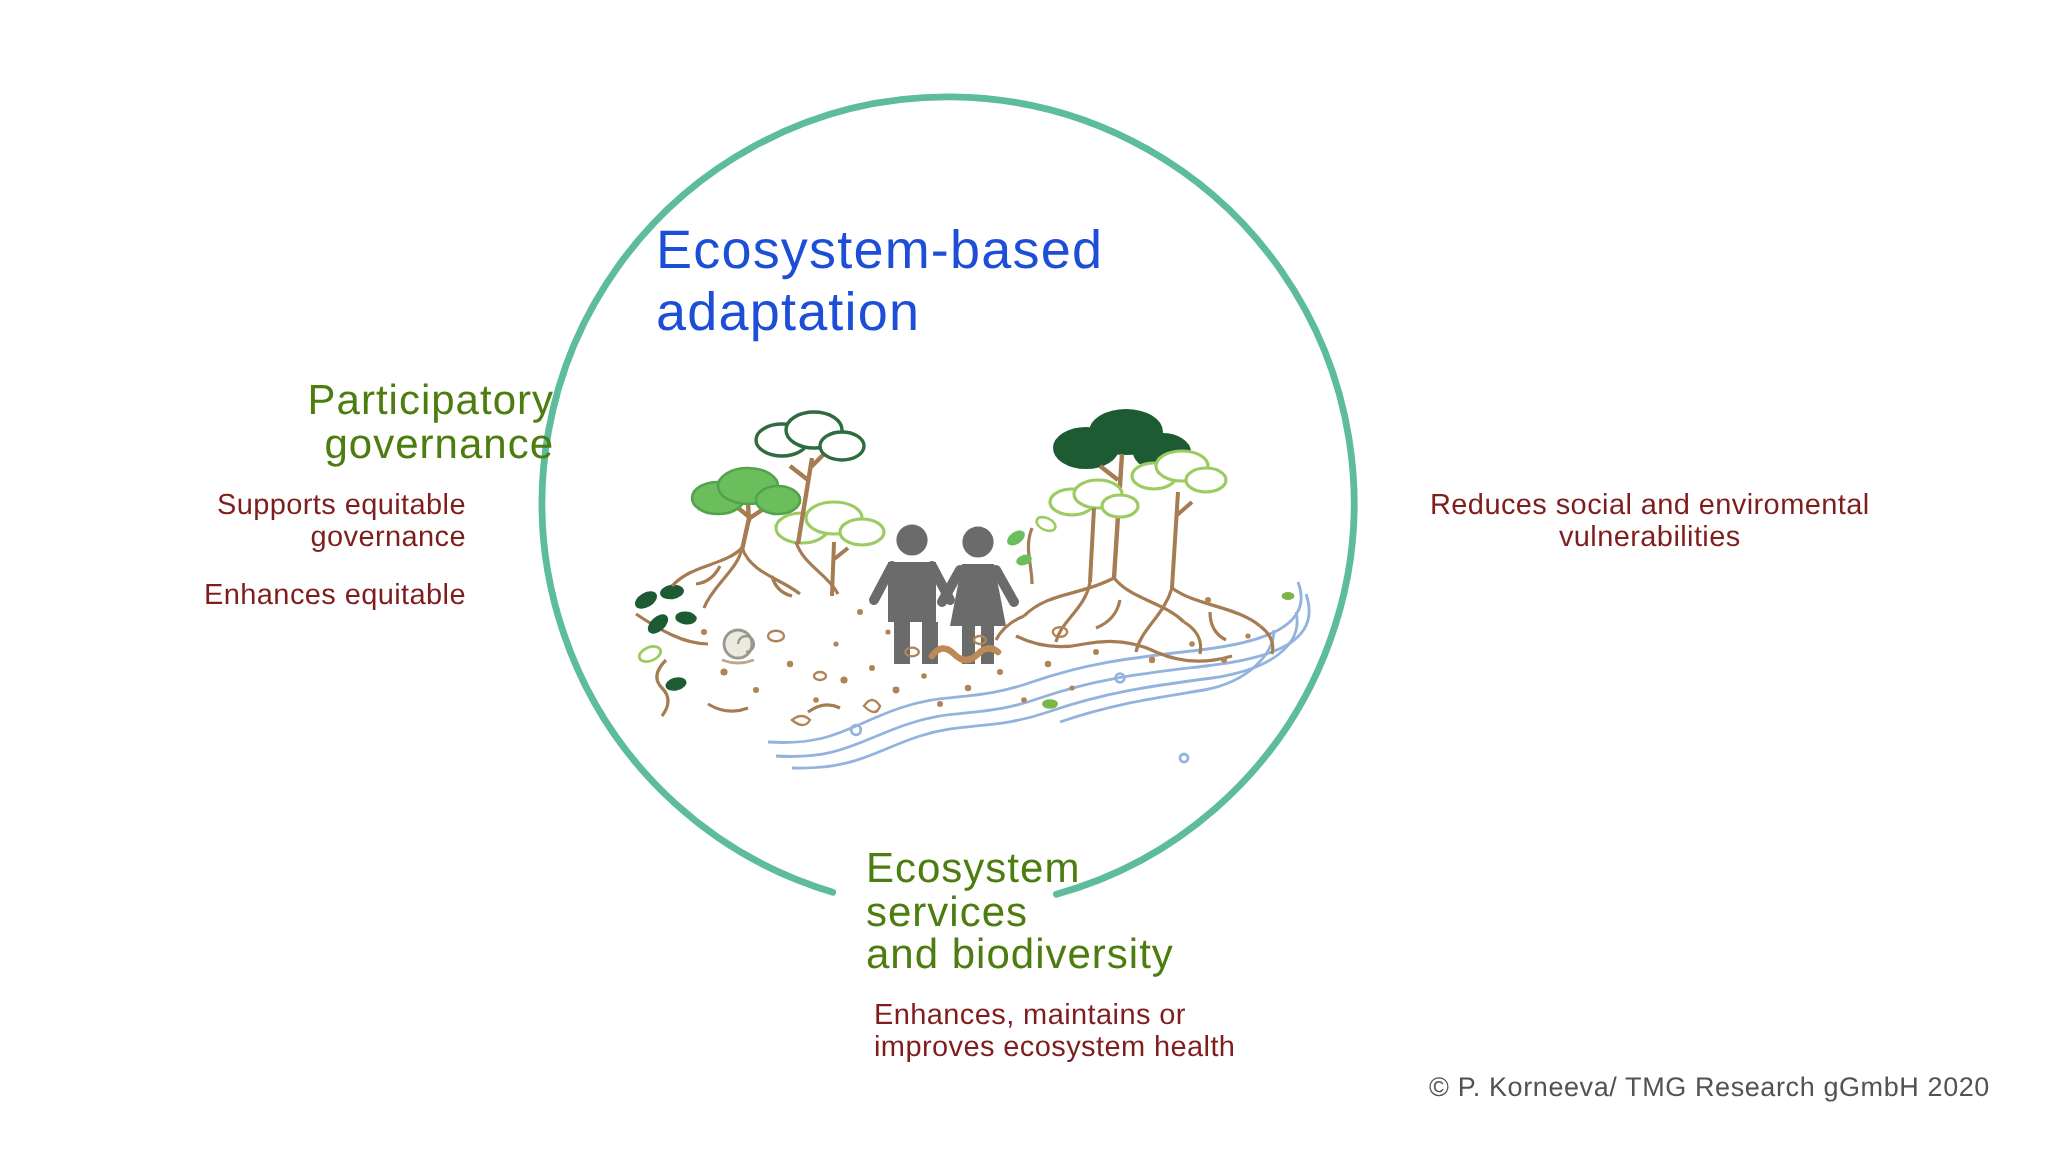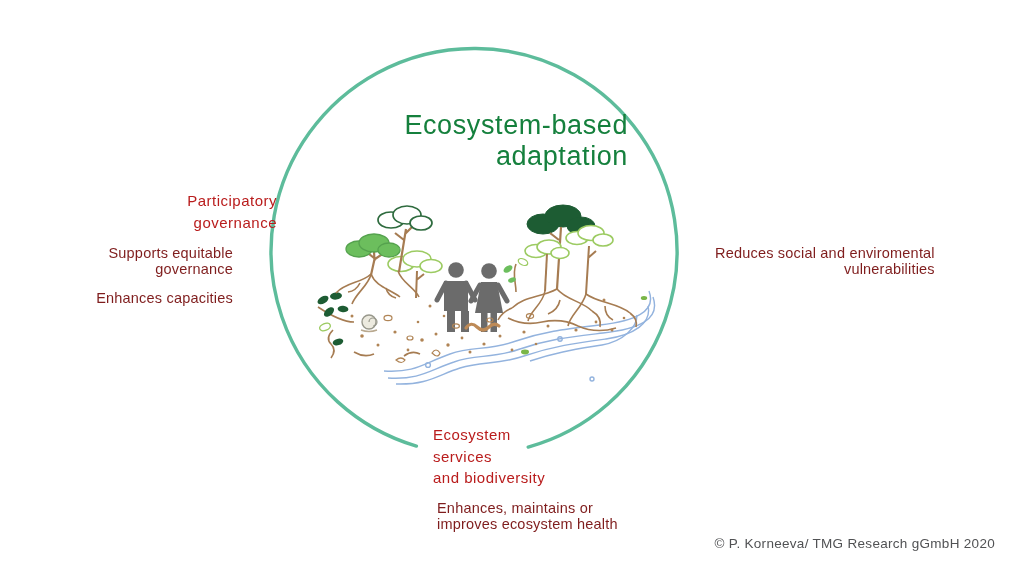--- a/index.html
+++ b/index.html
@@ -2,34 +2,34 @@
 <html><head>
 <meta charset="utf-8">
 <style>
   html,body{margin:0;padding:0;background:#ffffff;}
   .canvas{
     position:relative;width:1024px;height:578px;background:#ffffff;overflow:hidden;
     font-family:"Liberation Sans", sans-serif;
   }
   .gfx{position:absolute;left:0;top:0;width:1024px;height:578px;}
   .title{
-    position:absolute;left:328px;top:110px;width:300px;text-align:right;
-    font-size:27px;line-height:31px;letter-spacing:0.6px;color:#15803d;
+    position:absolute;left:328px;top:110px;width:300px;text-align:left;
+    font-size:27px;line-height:31px;letter-spacing:0.6px;color:#1d4ed8;
     white-space:pre-line;
   }
   .heading{
-    color:#b91c1c;font-size:15px;line-height:21.5px;letter-spacing:0.5px;
+    color:#4d7c0f;font-size:21px;line-height:21.5px;letter-spacing:0.5px;
     white-space:pre-line;position:absolute;
   }
   .heading-left{right:747px;top:190px;text-align:right;}
   .heading-right{left:678px;top:190px;text-align:left;}
   .heading-bottom{left:433px;top:424px;text-align:left;}
   .points{position:absolute;color:#7f1d1d;font-size:14.5px;line-height:16px;letter-spacing:0.2px;}
   .points-left{right:791px;top:245px;text-align:right;}
-  .points-right{left:715px;top:245px;text-align:right;}
+  .points-right{left:715px;top:245px;text-align:center;}
   .points-bottom{left:437px;top:500px;text-align:left;}
   .point{white-space:pre-line;margin-bottom:13px;}
   .point:last-child{margin-bottom:0;}
   .credit{
     position:absolute;right:29px;top:536px;font-size:13.5px;letter-spacing:0.3px;
     color:#515254;text-align:right;
   }
 </style>
 </head>
 <body>
@@ -204,21 +204,21 @@
   </svg>
 
   <div class="title">Ecosystem-based
 adaptation</div>
 
   <div class="heading heading-left">Participatory
 governance</div>
   <div class="points points-left">
     <div class="point">Supports equitable
 governance</div>
-    <div class="point">Enhances capacities</div>
+    <div class="point">Enhances equitable</div>
   </div>
 
   <div class="points points-right">
     <div class="point">Reduces social and enviromental
 vulnerabilities</div>
   </div>
 
   <div class="heading heading-bottom">Ecosystem
 services
 and biodiversity</div>

